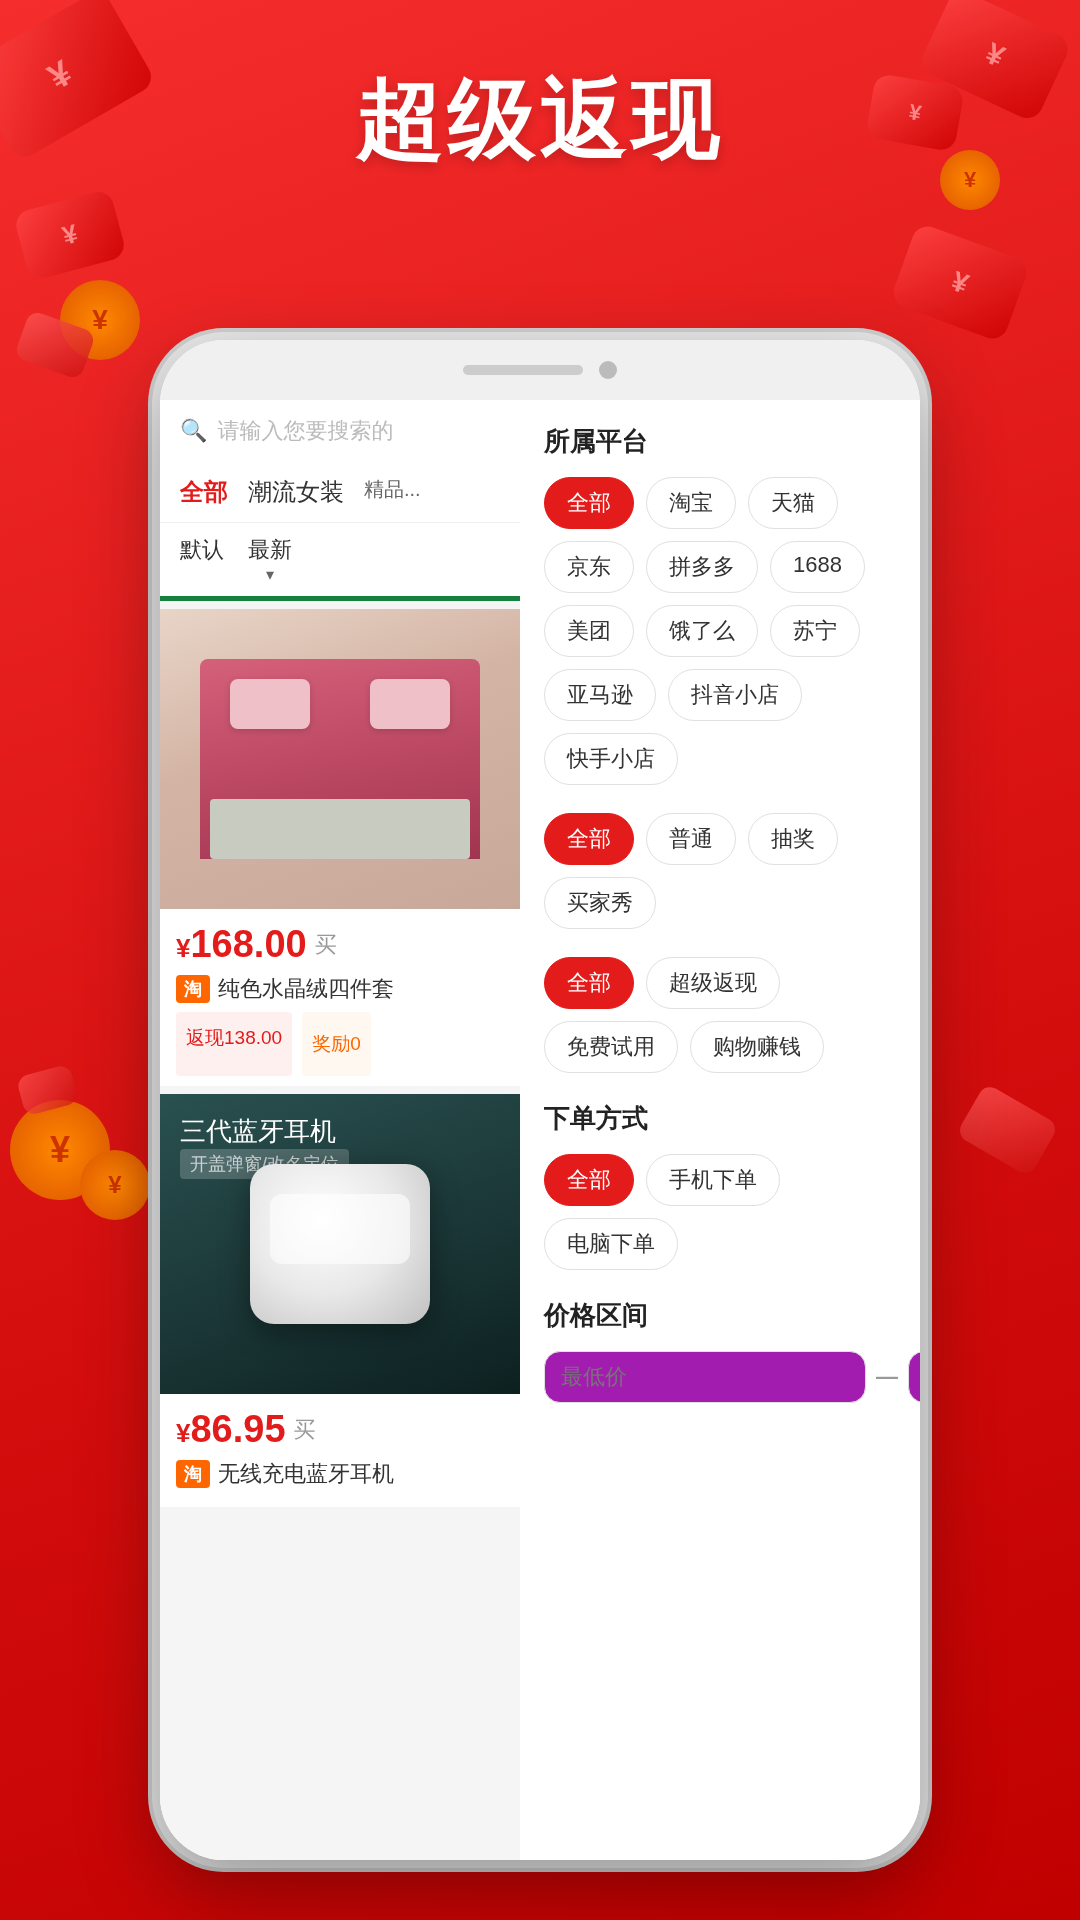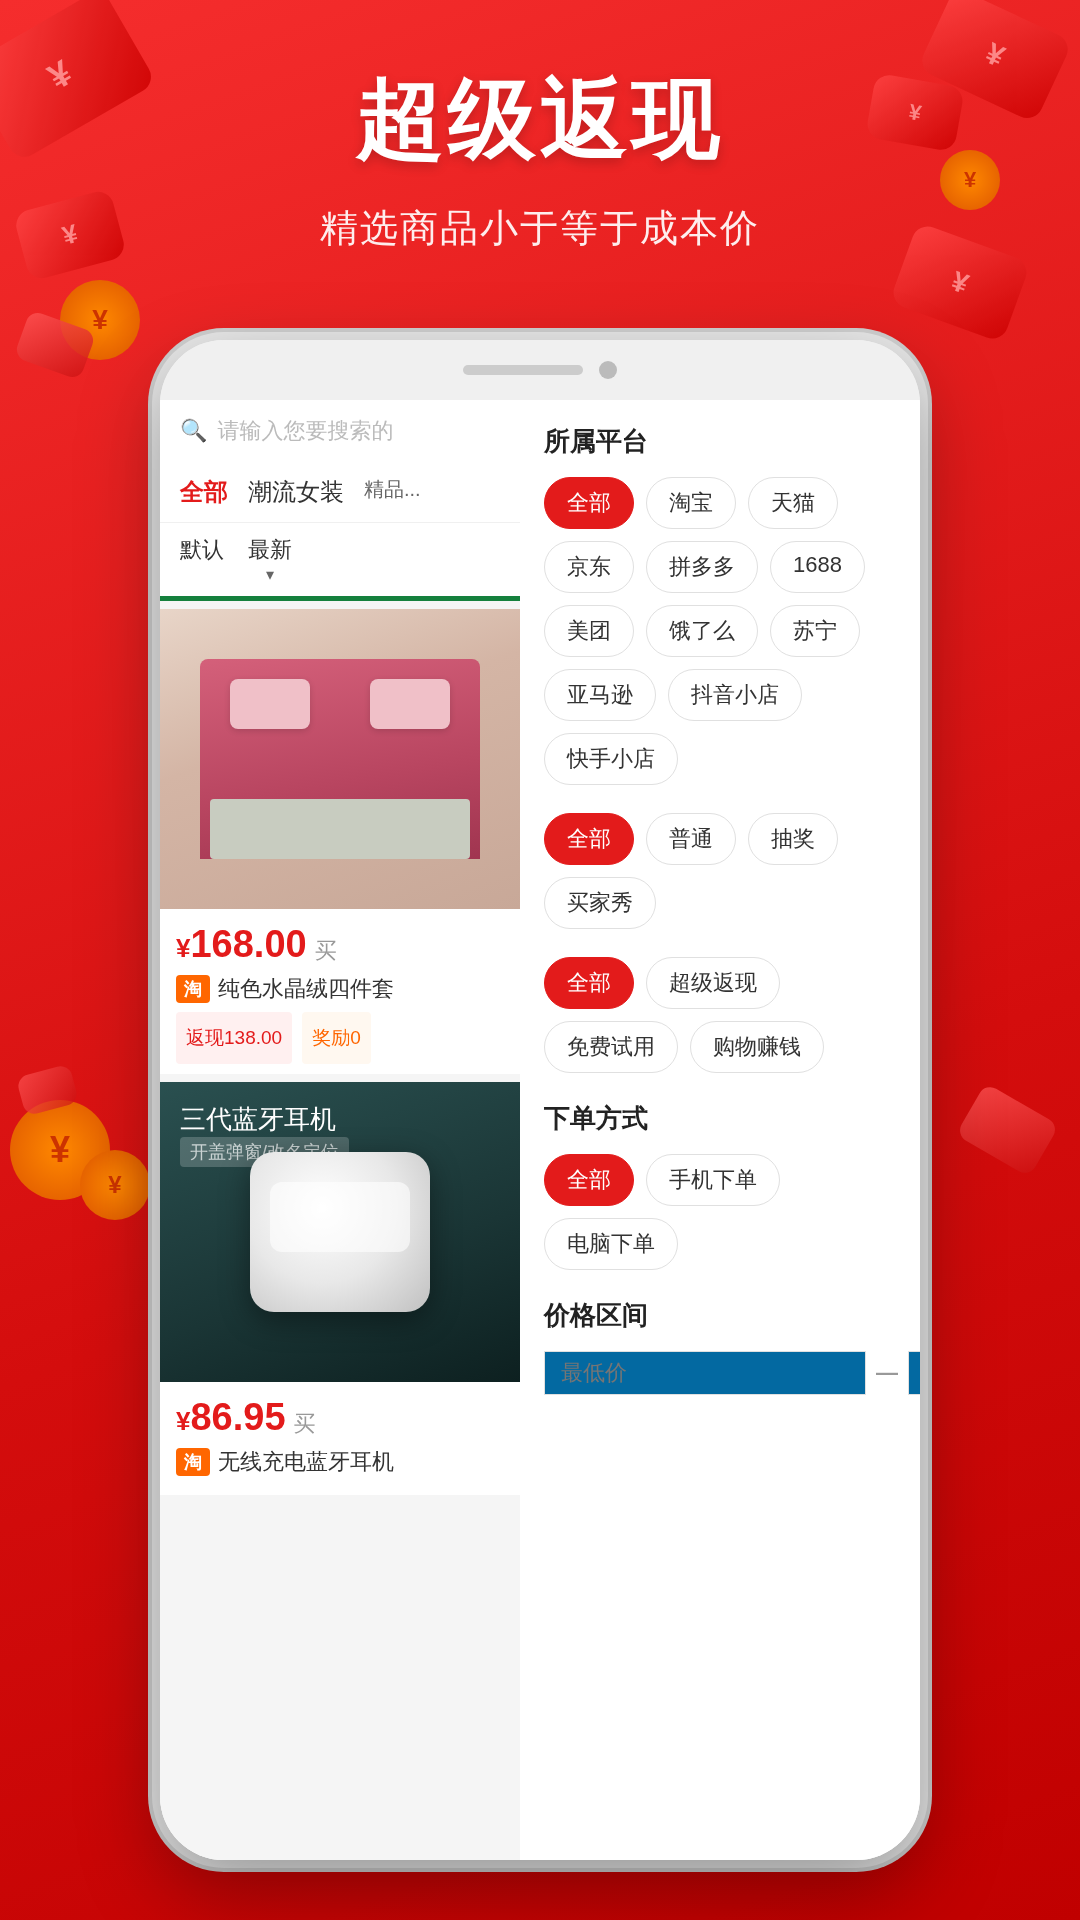--- a/index.html
+++ b/index.html
@@ -280,21 +280,21 @@
       background: rgba(255,255,255,0.6);
       border-radius: 12px;
     }
 
     
     .product-info {
       padding: 14px 16px 10px;
     }
     .price-row {
       display: flex;
-      align-items: flex-end;
+      align-items: center;
       gap: 8px;
       margin-bottom: 8px;
     }
     .price {
       font-size: 38px;
       font-weight: 700;
       color: #e31b1b;
     }
     .price-suffix {
       font-size: 22px;
@@ -333,21 +333,21 @@
       background: #fff0f0;
       color: #e31b1b;
       font-size: 19px;
       padding: 13px 10px;
       border-radius: 4px;
     }
     .reward-badge {
       background: #fff8f0;
       color: #ff6600;
       font-size: 19px;
-      padding: 13px 10px;
+      padding: 19px 10px;
       border-radius: 4px;
     }
 
     
     .right-panel {
       flex: 1;
       background: #fff;
       overflow-y: auto;
       padding: 24px 24px;
     }
@@ -382,27 +382,27 @@
     }
 
     .price-range-row {
       display: flex;
       align-items: center;
       gap: 10px;
       margin-top: 10px;
     }
     .price-input {
       flex: 1;
-      height: 44px;
+      height: 52px;
       border: 1.5px solid #e0e0e0;
-      border-radius: 0;
+      border-radius: 16px;
       padding: 0 16px;
       font-size: 22px;
       color: #bbb;
-      background: #0369a1;
+      background: #a21caf;
     }
     .price-dash {
       color: #999;
       font-size: 22px;
       font-weight: 700;
     }
 
     
     .deco1 { width: 160px; height: 110px; top: 20px; left: -20px; transform: rotate(-30deg); }
     .deco2 { width: 130px; height: 90px; top: 10px; right: 20px; transform: rotate(25deg); }
@@ -469,21 +469,20 @@
 <div class="deco-coin coin4">
   <span class="coin-yen" style="font-size:24px;">¥</span>
 </div>
 
 <div class="deco-piece piece1"></div>
 <div class="deco-piece piece2"></div>
 <div class="deco-piece piece3"></div>
 
 <div class="header-section">
   <div class="main-title">超级返现</div>
-  <div class="sub-title">精选商品小于等于成本价</div>
 </div>
 
 <div class="phone-mockup">
 
   <div class="phone-top">
     <div class="phone-speaker"></div>
     <div class="phone-camera"></div>
   </div>
 
   <div class="phone-screen">

